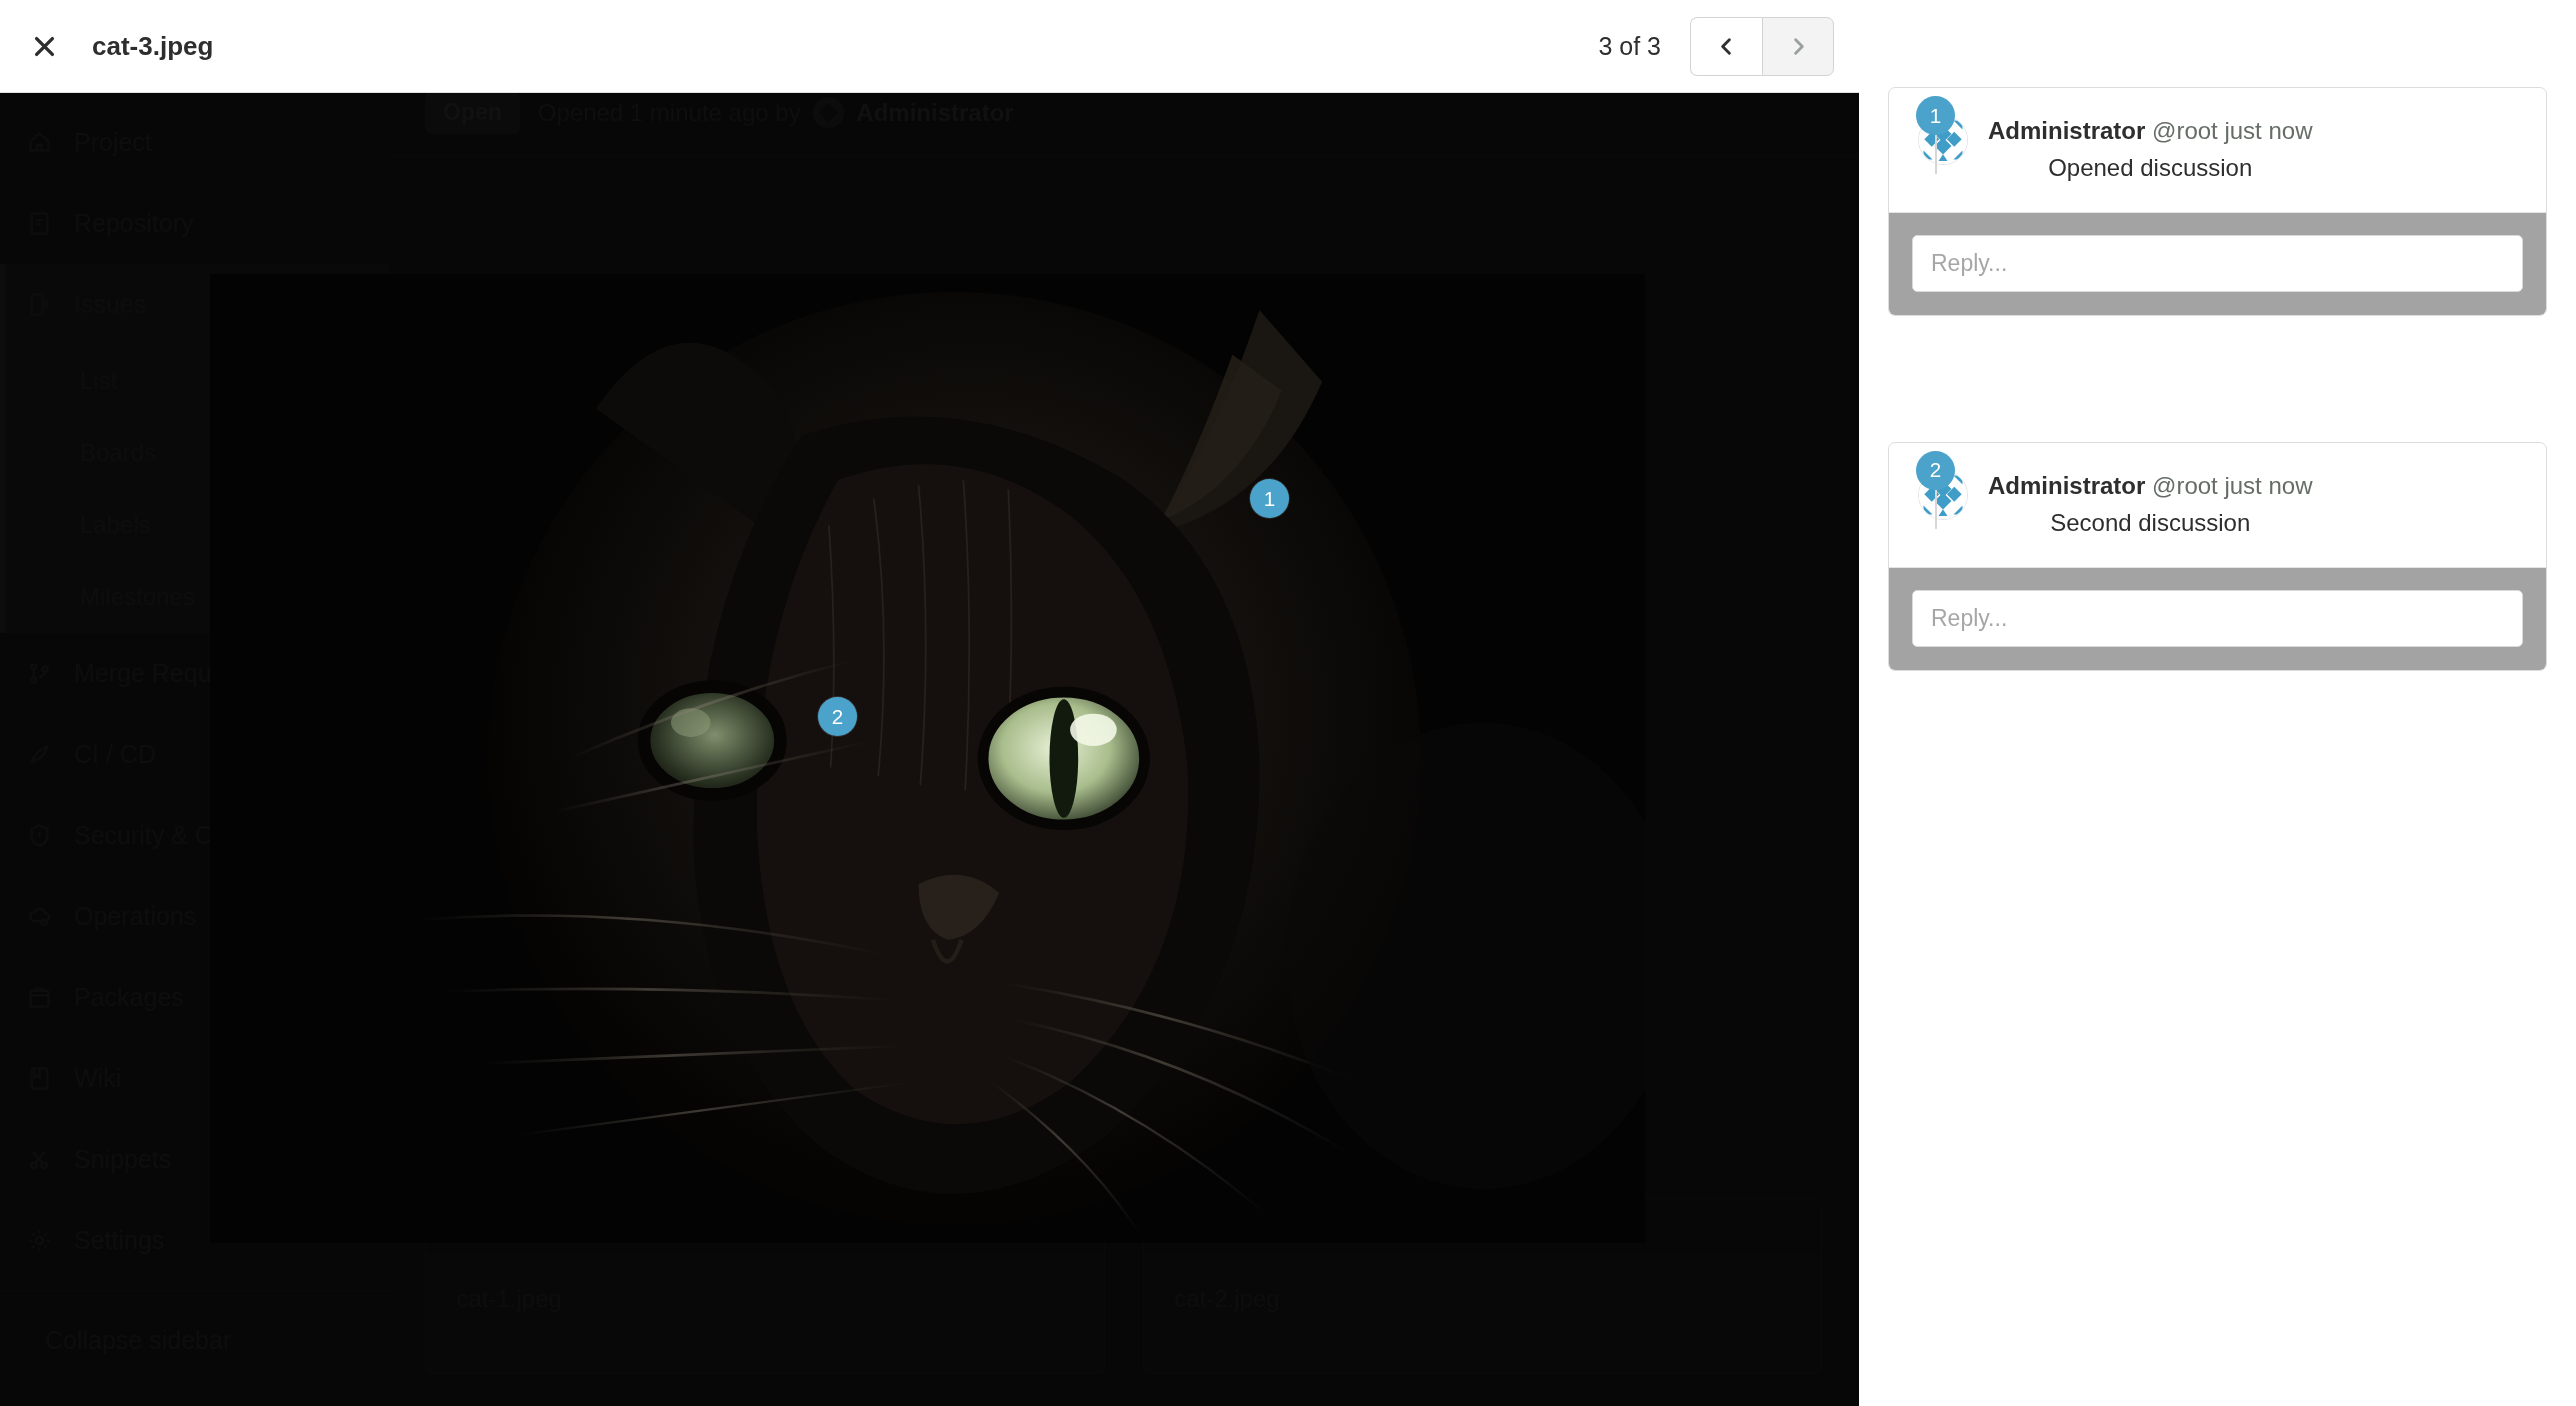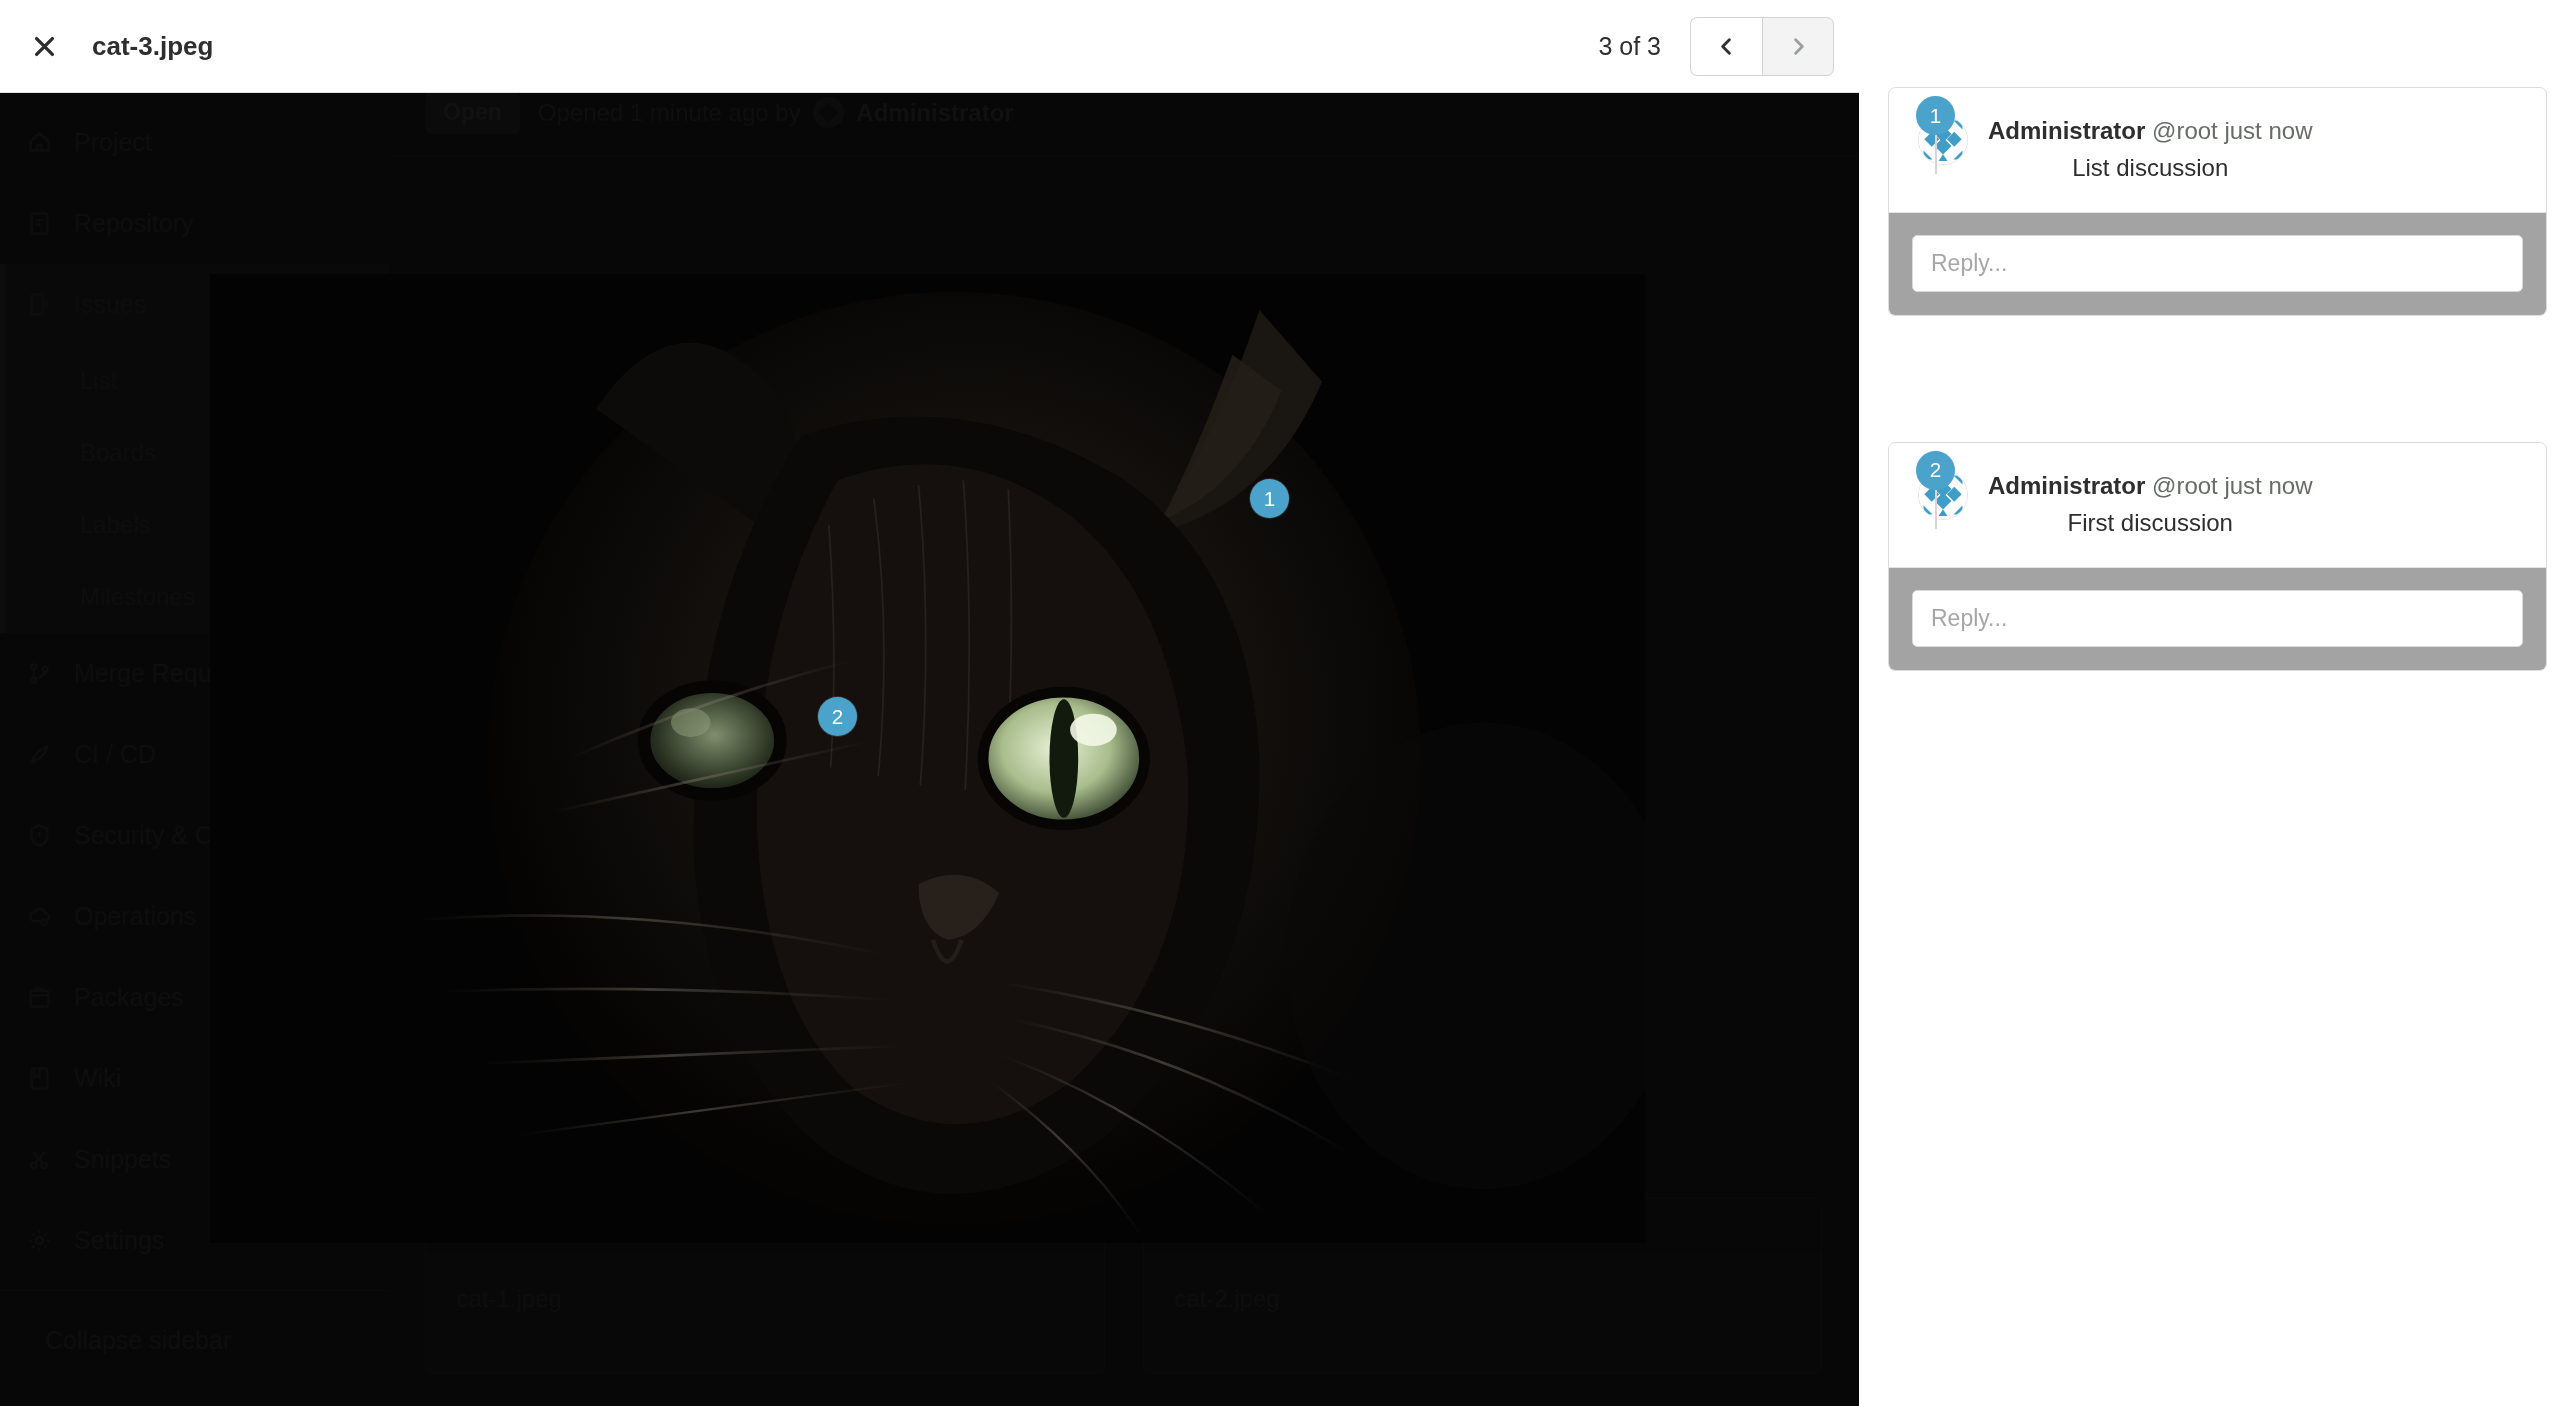--- a/index.html
+++ b/index.html
@@ -597,21 +597,21 @@
                 <path d="M26 60h12l-6-9z"></path>
             </g>
           </svg>
         </span>
         <span class="note-body">
           <span class="note-head">
             <span class="note-author">Administrator</span>
             <span class="note-handle">@root</span>
             <span class="note-handle">just now</span>
           </span>
-          <div class="note-text">List discussion</div>
+          <div class="note-text">Opened discussion</div>
         </span>
       </div>
       <div class="reply-wrap">
         <input class="reply-input" type="text" placeholder="Reply..." style="">
       </div>
     </div>
   </div>
 
   <div class="block-gap"></div>
 
@@ -636,21 +636,21 @@
                 <path d="M26 60h12l-6-9z"></path>
             </g>
           </svg>
         </span>
         <span class="note-body">
           <span class="note-head">
             <span class="note-author">Administrator</span>
             <span class="note-handle">@root</span>
             <span class="note-handle">just now</span>
           </span>
-          <div class="note-text">First discussion</div>
+          <div class="note-text">Second discussion</div>
         </span>
       </div>
       <div class="reply-wrap">
         <input class="reply-input" type="text" placeholder="Reply..." style="">
       </div>
     </div>
   </div>
 </aside>
 
 

